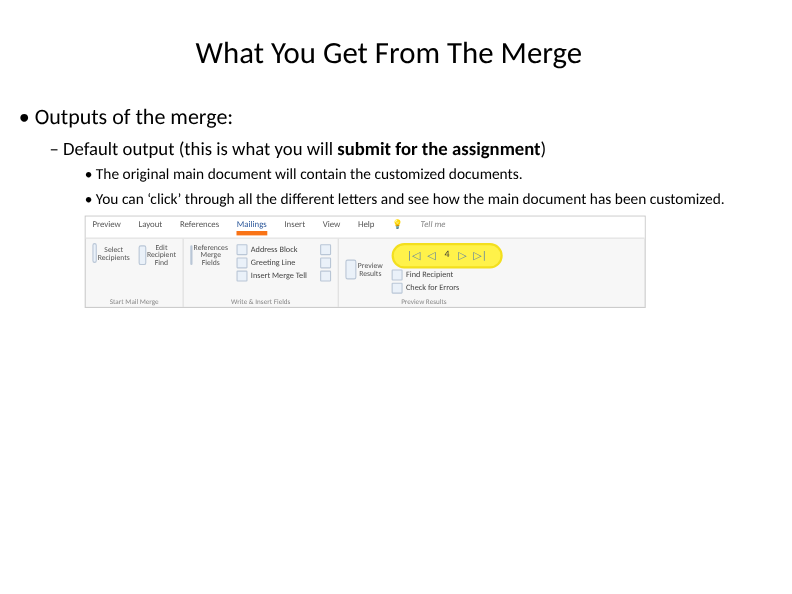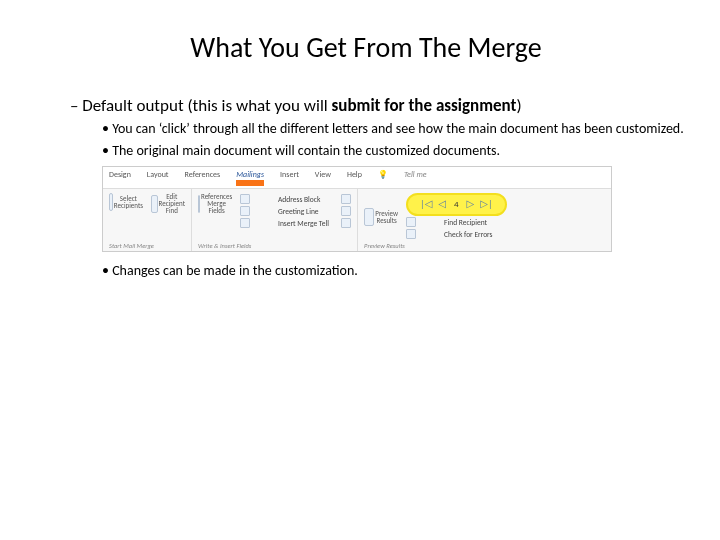--- a/index.html
+++ b/index.html
@@ -4,21 +4,21 @@
 <style>
   * { box-sizing: border-box; }
   body {
     margin: 0;
     width: 720px;
     height: 540px;
     background: #fff;
     font-family: Calibri, "Segoe UI", Arial, sans-serif;
     color: #000;
   }
-  .slide { padding: 20px 30px 10px 42px; }
+  .slide { padding: 20px 30px 10px 17px; }
   .title {
     font-size: 28px;
     text-align: center;
     margin: 10px 0 30px 0;
     font-weight: 400;
   }
   .lvl1 { font-size: 20px; margin-left: 0; }
   .lvl2 { font-size: 17px; margin-left: 28px; margin-top: 6px; }
   .lvl3 { font-size: 14px; margin-left: 60px; margin-top: 4px; line-height: 1.3; }
   .bullet1::before { content: "• "; }
@@ -40,21 +40,21 @@
     color: #444;
   }
   .tabrow {
     display: flex;
     gap: 16px;
     padding: 2px 6px;
     border-bottom: 1px solid #ddd;
     background: #fff;
   }
   .tabrow .tab { color: #555; }
-  .tabrow .tab.active { color: #2b579a; border-bottom: 6px solid #f97316; padding-bottom: 1px; font-style: italic; }
+  .tabrow .tab.active { color: #2b579a; border-bottom: 4px solid #f97316; padding-bottom: 1px; }
   .tabrow .tellme { color: #888; font-style: italic; }
   .toolrow {
     display: flex;
     align-items: stretch;
   }
   .group {
     border-right: 1px solid #ddd;
     padding: 4px 6px 1px 6px;
     display: flex;
     flex-direction: column;
@@ -82,23 +82,23 @@
   .smline {
     display: flex; align-items: center; gap: 3px;
     margin: 1px 0;
   }
   .smicon {
     width: 10px; height: 10px;
     border: 1px solid #b9c6d6;
     background: #eaf1f9;
     border-radius: 1px;
   }
-  .smlabel { font-size: 7.5px; color: #444; margin-left: 25px; }
+  .smlabel { font-size: 7.5px; color: #444; }
   .grplabel {
-    font-size: 6.5px; color: #888; text-align: left; margin-top: 2px; font-style: italic;
+    font-size: 6.5px; color: #888; text-align: center; margin-top: 2px;
   }
   .navgroup {
     display: flex; gap: 6px; align-items: center;
     padding: 2px 6px;
     border-radius: 10px;
   }
   .highlight {
     background: #fff24a;
     border: 2px solid #f3df1e;
     padding: 1px 6px 3px 6px;
@@ -111,32 +111,33 @@
   }
   .count { font-size: 9px; color: #333; padding: 0 2px; }
   .stack { display:flex; flex-direction:column; }
 </style>
 </head>
 <body>
 
 <div class="slide">
   <div class="title">What You Get From The Merge</div>
 
+  <div class="lvl1 bullet1">Outputs of the merge:</div>
 
   <div class="lvl2 bullet2">
     <span>Default output (this is what you will </span><b>submit for the assignment</b><span>)</span>
   </div>
 
+  <div class="lvl3 bullet3">The original main document will contain the customized documents.</div>
   <div class="lvl3 bullet3">You can ‘click’ through all the different letters and see how the main document has been customized.</div>
-  <div class="lvl3 bullet3">The original main document will contain the customized documents.</div>
 
   <div class="ribbon-container">
     <div class="ribbon">
       <div class="tabrow">
-        <span class="tab">Design</span>
+        <span class="tab">Preview</span>
         <span class="tab">Layout</span>
         <span class="tab">References</span>
         <span class="tab active">Mailings</span>
         <span class="tab">Insert</span>
         <span class="tab">View</span>
         <span class="tab">Help</span>
         <span style="color:#d9a600">💡</span>
         <span class="tellme">Tell me</span>
       </div>
       <div class="toolrow">
@@ -209,14 +210,13 @@
                 <span class="smlabel">Check for Errors</span>
               </div>
             </div>
           </div>
           <div class="grplabel">Preview Results</div>
         </div>
       </div>
     </div>
   </div>
 
-  <div class="lvl3 bullet3">Changes can be made in the customization.</div>
 </div>
 
 </body></html>

